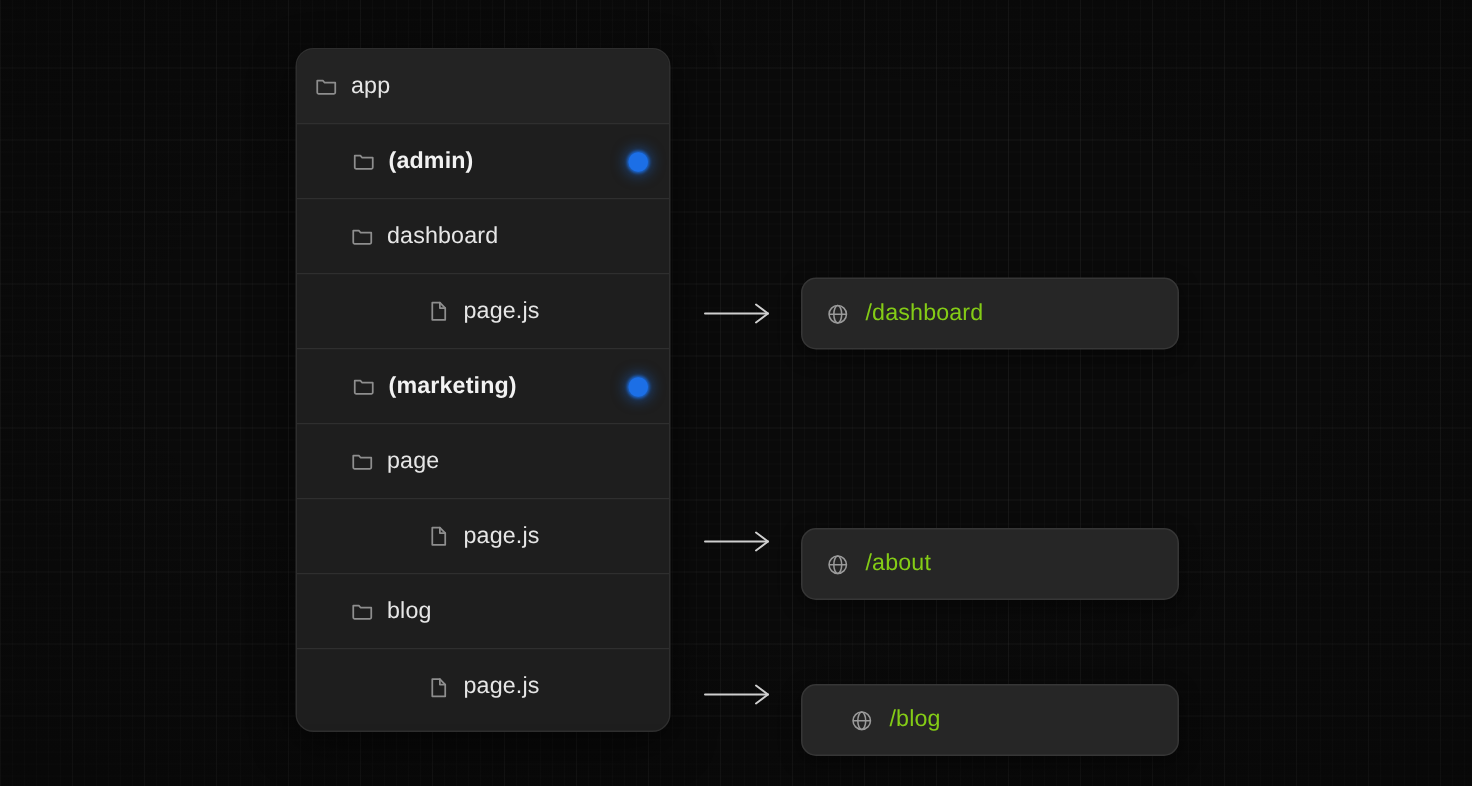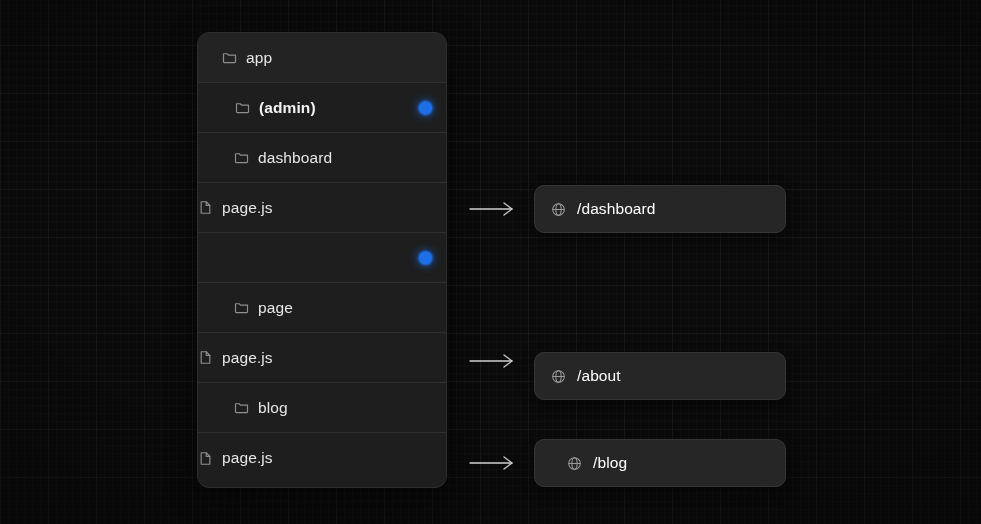--- a/index.html
+++ b/index.html
@@ -105,24 +105,24 @@
     transform: translateY(-50%);
     width: 13px;
     height: 13px;
     border-radius: 50%;
     background: #1c6fe6;
     box-shadow: 0 0 9px 2px rgba(28,111,230,0.55),
                 0 0 2px 1px rgba(28,111,230,0.8);
   }
 
   
-  .indent-0 { padding-left: 24px; }
+  .indent-0 { padding-left: 12px; }
   .indent-1 { padding-left: 37px; text-align: right; }
   .indent-2 { padding-left: 36px; }
-  .indent-3 { }
+  .indent-3 { padding-left: 87px; }
 
   
   .route-arrow {
     position: absolute;
     width: 50px;
     height: 20px;
     color: #cfcfcf;
   }
   .route-arrow svg { display: block; width: 50px; height: 20px; }
 
@@ -145,21 +145,21 @@
   .globe-icon {
     width: 15px;
     height: 15px;
     flex: 0 0 15px;
     color: #9a9a9a;
   }
   .globe-icon svg { display: block; width: 15px; height: 15px; }
 
   .route-label {
     font-size: 15.5px;
-    color: #ffffff;
+    color: #84cc16;
     letter-spacing: 0.1px;
     white-space: nowrap;
   }
 </style>
 </head>
 <body>
 
 <div id="grid-bg"></div>
 <div id="vignette"></div>
 
@@ -207,20 +207,28 @@
           <svg viewBox="0 0 16 16" fill="none" stroke="currentColor" stroke-width="1.25" stroke-linecap="round" stroke-linejoin="round">
             <path d="M3.4 1.9 h5.4 l3.8 3.8 v8.4 h-9.2 z"></path>
             <path d="M8.8 1.9 v3.8 h3.8"></path>
           </svg>
         </span>
         <span class="tree-label">page.js</span>
       </div>
     </div>
 
     <div class="tree-row is-group">
+      <div class="row-inner indent-1">
+        <span class="tree-icon">
+          <svg viewBox="0 0 16 16" fill="none" stroke="currentColor" stroke-width="1.25" stroke-linecap="round" stroke-linejoin="round">
+            <path d="M1.6 4.0 h4.0 l1.3 1.5 h7.5 v7.0 a0.9 0.9 0 0 1 -0.9 0.9 h-11 a0.9 0.9 0 0 1 -0.9 -0.9 z"></path>
+          </svg>
+        </span>
+        <span class="tree-label">(marketing)</span>
+      </div>
       <span class="group-dot"></span>
     </div>
 
     <div class="tree-row">
       <div class="row-inner indent-2">
         <span class="tree-icon">
           <svg viewBox="0 0 16 16" fill="none" stroke="currentColor" stroke-width="1.25" stroke-linecap="round" stroke-linejoin="round">
             <path d="M1.6 4.0 h4.0 l1.3 1.5 h7.5 v7.0 a0.9 0.9 0 0 1 -0.9 0.9 h-11 a0.9 0.9 0 0 1 -0.9 -0.9 z"></path>
           </svg>
         </span>
@@ -301,21 +309,21 @@
     <span class="globe-icon">
       <svg viewBox="0 0 16 16" fill="none" stroke="currentColor" stroke-width="1.1">
         <circle cx="8" cy="8" r="6.2"></circle>
         <path d="M1.8 8 H14.2"></path>
         <ellipse cx="8" cy="8" rx="2.8" ry="6.2"></ellipse>
       </svg>
     </span>
     <span class="route-label">/about</span>
   </div>
 
-  <div class="route-pill" style="top:439px;padding-left:32px;">
+  <div class="route-pill" style="top:456px;padding-left:32px;">
     <span class="globe-icon">
       <svg viewBox="0 0 16 16" fill="none" stroke="currentColor" stroke-width="1.1">
         <circle cx="8" cy="8" r="6.2"></circle>
         <path d="M1.8 8 H14.2"></path>
         <ellipse cx="8" cy="8" rx="2.8" ry="6.2"></ellipse>
       </svg>
     </span>
     <span class="route-label">/blog</span>
   </div>
 

